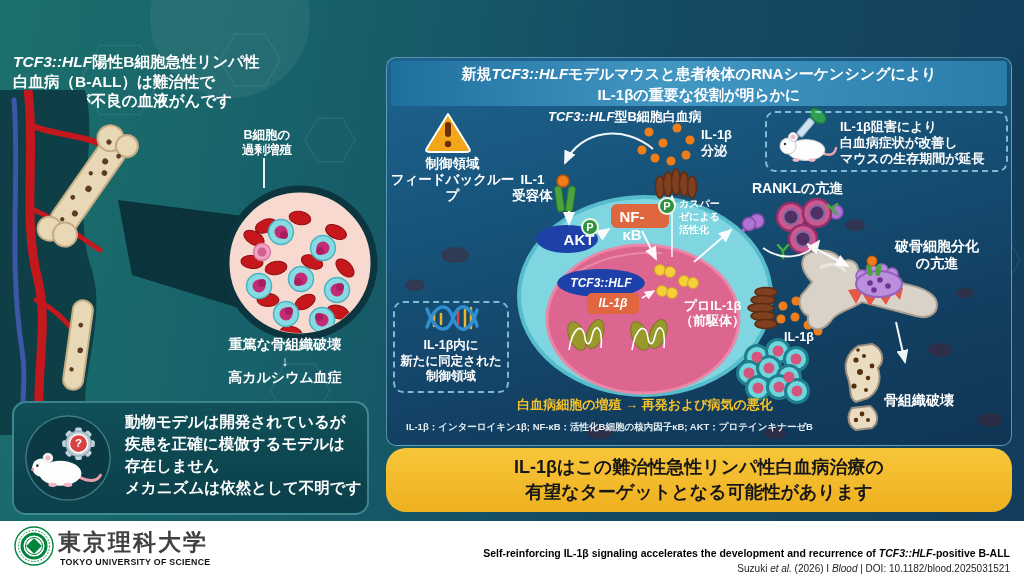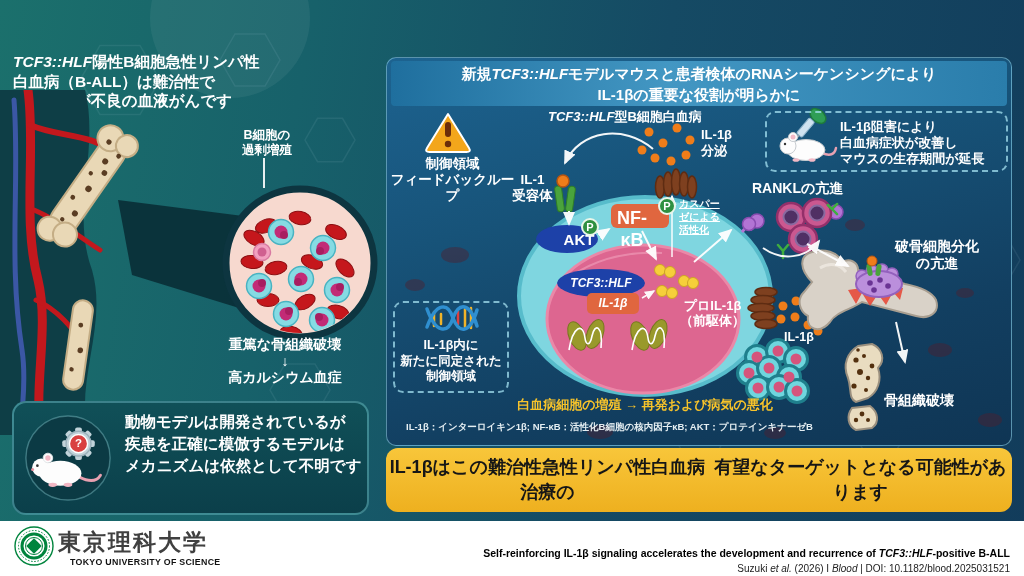--- a/index.html
+++ b/index.html
@@ -15,22 +15,22 @@
   .main-panel{position:absolute;left:386px;top:57px;width:626px;height:389px;border-radius:10px;
     border:1.5px solid rgba(150,215,235,.55);box-sizing:border-box;
     background:linear-gradient(165deg,#1d6390 0%,#175379 35%,#123f61 72%,#0f3554 100%);}
   .header-band{position:absolute;left:391px;top:61px;width:616px;height:45px;border-radius:4px;
     display:flex;flex-direction:column;align-items:center;justify-content:center;
     background:linear-gradient(90deg,#1f6f9e 0%,#4397c3 45%,#2a7dab 100%);
     color:#fff;font-weight:bold;font-size:15px;line-height:21px;text-align:center;}
   .model-panel{position:absolute;left:12px;top:401px;width:357px;height:114px;border-radius:14px;box-sizing:border-box;
     background:linear-gradient(180deg,#105058,#0b3f4a);border:2px solid rgba(120,210,220,.45);}
   .dashed{position:absolute;border:2px dashed rgba(165,225,240,.75);border-radius:10px;box-sizing:border-box;}
-  .banner{position:absolute;left:386px;top:448px;width:626px;height:64px;border-radius:12px;box-sizing:border-box;
-    background:linear-gradient(180deg,#f8c63a,#eeb01f);display:flex;flex-direction:row;align-items:center;justify-content:center;
+  .banner{position:absolute;left:386px;top:448px;width:626px;height:64px;border-radius:20px;box-sizing:border-box;
+    background:linear-gradient(180deg,#f8c63a,#eeb01f);display:flex;flex-direction:column;align-items:center;justify-content:center;
     color:#161616;font-weight:bold;font-size:18px;line-height:25px;text-align:center;}
   .footer{position:absolute;left:0;top:521px;width:1024px;height:55px;background:#ffffff;}
   .badge-p{position:absolute;width:18px;height:18px;border-radius:50%;background:#2f9040;border:2px solid #eaf6ea;
     box-sizing:border-box;color:#fff;font-weight:bold;font-size:11px;display:flex;align-items:center;justify-content:center;}
   .pointer-line{position:absolute;width:2px;background:rgba(255,255,255,.9);}
 </style>
 </head>
 <body>
 
 <div id="canvas">
@@ -191,20 +191,21 @@
         <circle cx="25" cy="46" r="2.8" fill="#f2b7c4"></circle>
         <circle cx="14" cy="54" r="1.4" fill="#333"></circle>
         <circle cx="9" cy="58" r="1.6" fill="#e8919f"></circle>
         <ellipse cx="30" cy="74" rx="4.5" ry="2.2" fill="#f2b7c4"></ellipse>
         <ellipse cx="46" cy="74" rx="4.5" ry="2.2" fill="#f2b7c4"></ellipse>
       </g>
     </svg>
     <div class="t" style="left:111px;top:8px;font-size:15.5px;line-height:22px;">
       <div>動物モデルは開発されているが</div>
       <div>疾患を正確に模倣するモデルは</div>
+      <div>存在しません</div>
       <div>メカニズムは依然として不明です</div>
     </div>
   </div>
 
   <div class="main-panel"></div>
   <div class="header-band">
     <div><span>新規</span><span class="it">TCF3::HLF</span><span>モデルマウスと患者検体のRNAシーケンシングにより</span></div>
     <div>IL-1βの重要な役割が明らかに</div>
   </div>
 
@@ -442,23 +443,23 @@
   </div>
   <div class="t" style="left:548px;top:109px;font-size:13px;">
     <span class="it">TCF3::HLF</span><span>型B細胞白血病</span>
   </div>
   <div class="t ctr" style="left:505px;top:172px;width:55px;font-size:13.5px;line-height:15.5px;">
     <div>IL-1</div>
       <div>受容体</div>
   </div>
   <div class="t ctr" style="left:537px;top:231px;width:84px;font-size:15px;">AKT</div>
   <div class="badge-p" style="left:581px;top:218px;">P</div>
-  <div class="t ctr" style="left:611px;top:208px;width:42px;font-size:18px;">NF-κB</div>
+  <div class="t ctr" style="left:611px;top:208px;width:42px;font-size:15px;">NF-κB</div>
   <div class="badge-p" style="left:658px;top:197px;">P</div>
-  <div class="t" style="left:679px;top:197px;font-size:10px;line-height:13px;text-decoration:underline;">
+  <div class="t" style="left:679px;top:197px;font-size:10px;line-height:13px;">
     <div>カスパー</div>
       <div>ゼによる</div>
       <div>活性化</div>
   </div>
   <div class="t" style="left:701px;top:127px;font-size:13px;line-height:16px;">
     <div>IL-1β</div>
       <div>分泌</div>
   </div>
   <div class="t ctr it" style="left:559px;top:276px;width:84px;font-size:12px;">TCF3::HLF</div>
   <div class="t ctr it" style="left:587px;top:296px;width:52px;font-size:12px;">IL-1β</div>
@@ -498,21 +499,21 @@
       <circle cx="20" cy="20" r="12" fill="none" stroke="#00843d" stroke-width="3"></circle>
       <circle cx="20" cy="20" r="8.5" fill="#fff" stroke="#00843d" stroke-width="1"></circle>
       <g fill="#00843d">
         <rect x="17" y="13.5" width="6" height="6" transform="rotate(45 20 16.5)"></rect>
         <rect x="13.5" y="17" width="6" height="6" transform="rotate(45 16.5 20)"></rect>
         <rect x="20.5" y="17" width="6" height="6" transform="rotate(45 23.5 20)"></rect>
         <rect x="17" y="20.5" width="6" height="6" transform="rotate(45 20 23.5)"></rect>
       </g>
     </svg>
     <div class="abs" style="left:58px;top:6px;font-size:23px;font-weight:bold;color:#404040;letter-spacing:2px;">東京理科大学</div>
-    <div class="abs" style="left:70px;top:36px;font-size:8.8px;font-weight:bold;color:#111;letter-spacing:0.3px;">TOKYO UNIVERSITY OF SCIENCE</div>
+    <div class="abs" style="left:60px;top:36px;font-size:8.8px;font-weight:bold;color:#111;letter-spacing:0.3px;">TOKYO UNIVERSITY OF SCIENCE</div>
     <div class="abs" style="right:14px;top:8px;text-align:right;color:#000;">
       <div style="font-size:10.5px;font-weight:bold;margin-top:18px;">
         <span>Self-reinforcing IL-1β signaling accelerates the development and recurrence of </span><span class="it">TCF3::HLF</span><span>-positive B-ALL</span>
       </div>
       <div style="font-size:10px;margin-top:4px;color:#222;">
         <span>Suzuki </span><span class="it">et al.</span><span> (2026) I </span><span class="it">Blood</span><span> | DOI: 10.1182/blood.2025031521</span>
       </div>
     </div>
   </div>
 

